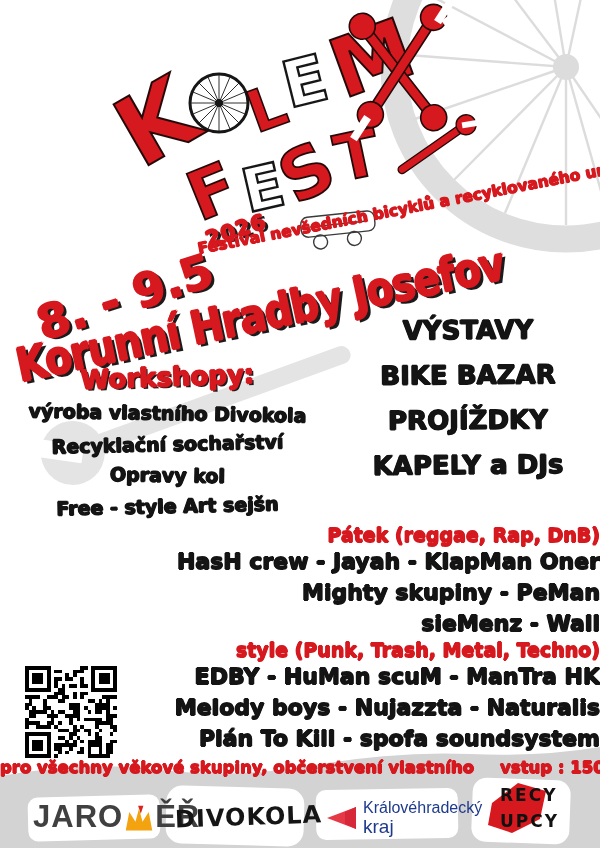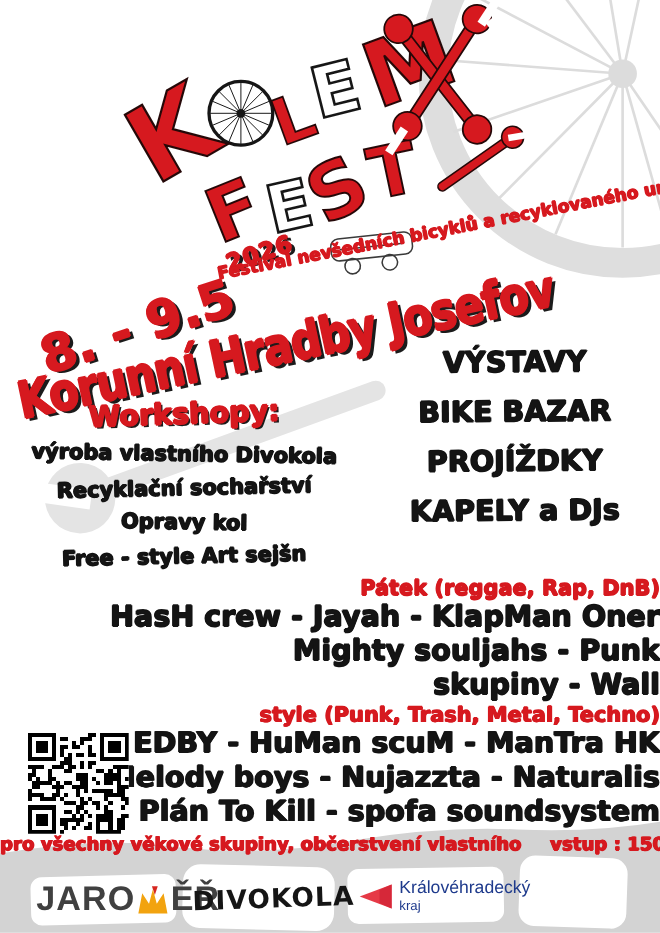--- a/index.html
+++ b/index.html
@@ -39,41 +39,41 @@
     text-shadow:1px 0 var(--red),-1px 0 var(--red),0 1px var(--red),0 -1px var(--red),2px 2px 0 #1b1b1b;}
   .workshop-item{font-size:19px;margin-bottom:9px;white-space:nowrap;}
   .workshop-item:nth-child(odd){transform:rotate(-1.3deg);}
   .workshop-item:nth-child(even){transform:rotate(1deg);}
 
   .highlights{left:348px;top:315px;width:240px;text-align:center;z-index:3;}
   .highlight-item{font-size:26px;margin-bottom:15px;white-space:nowrap;transform:rotate(-0.5deg);}
 
   .lineup{left:0;top:524px;width:600px;text-align:right;z-index:3;}
   .day-title{font-size:19px;white-space:nowrap;}
-  .lineup-row{font-size:26px;white-space:nowrap;line-height:31px;}
+  .lineup-row{font-size:22px;white-space:nowrap;line-height:31px;}
 
   .footer-line{left:0;top:758px;width:600px;text-align:center;font-size:16.5px;
     white-space:nowrap;z-index:4;}
   .footer-line .price{margin-left:26px;}
 
   .qr{left:25px;top:666px;width:92px;height:92px;z-index:3;background:#fff;}
 
   
   .sponsor{z-index:5;}
   .jaromer{left:33px;top:799px;display:flex;align-items:flex-end;
     font-family:"Liberation Sans",sans-serif;font-weight:bold;font-size:31px;
     color:#404040;letter-spacing:1px;}
   .jaromer .crown{margin:0 1px 2px 1px;}
   .divokola{left:175px;top:803px;font-size:24px;font-weight:bold;color:#151515;
     transform:rotate(-2deg);letter-spacing:1px;}
   .kraj{left:325px;top:800px;display:flex;align-items:center;gap:6px;
     font-family:"Liberation Sans",sans-serif;}
   .kraj-text{display:flex;flex-direction:column;color:var(--blue);font-weight:normal;line-height:1.05;}
   .kraj-line1{font-size:16px;}
-  .kraj-line2{font-size:12px;}
+  .kraj-line2{font-size:19px;}
   .recyupcy{left:482px;top:781px;width:88px;height:64px;}
   .recy-text{position:absolute;left:18px;top:2px;color:#111;font-weight:bold;
     font-size:17px;line-height:1.5;letter-spacing:2px;white-space:pre;}
 </style>
 </head>
 <body>
 
 <div class="poster">
 
   <svg class="abs" width="600" height="848" viewBox="0 0 600 848" style="left:0;top:0;z-index:0;">
@@ -196,22 +196,22 @@
   <div class="abs highlights">
     <div class="highlight-item fat-black">VÝSTAVY</div>
     <div class="highlight-item fat-black">BIKE BAZAR</div>
     <div class="highlight-item fat-black">PROJÍŽDKY</div>
     <div class="highlight-item fat-black">KAPELY a DJs</div>
   </div>
 
   <div class="abs lineup">
     <div class="day-title fat-red">Pátek (reggae, Rap, DnB)</div>
     <div class="lineup-row fat-black">HasH crew - Jayah - KlapMan Oner</div>
-    <div class="lineup-row fat-black">Mighty souljahs - Punk</div>
-    <div class="lineup-row fat-black">skupiny - Wall</div>
+    <div class="lineup-row fat-black">Mighty skupiny - PeMan</div>
+    <div class="lineup-row fat-black">sieMenz - Wall</div>
     <div class="day-title fat-red">style (Punk, Trash, Metal, Techno)</div>
     <div class="lineup-row fat-black">EDBY - HuMan scuM - ManTra HK</div>
     <div class="lineup-row fat-black">Melody boys - Nujazzta - Naturalis</div>
     <div class="lineup-row fat-black">Plán To Kill - spofa soundsystem</div>
   </div>
 
   <svg id="qr" class="abs qr" viewBox="0 0 25 25" shape-rendering="crispEdges">
       <rect x="0" y="0" width="25" height="25" fill="#fff"></rect>
       <rect x="15" y="0" width="1" height="1" fill="#000"></rect>
       <rect x="16" y="0" width="1" height="1" fill="#000"></rect>
@@ -434,14 +434,20 @@
     <svg width="32" height="28" viewBox="0 0 32 28">
       <polygon points="31,3 31,25 2,14" fill="#e63946"></polygon>
       <polygon points="20,8 31,3 31,25 20,20" fill="#d62839"></polygon>
     </svg>
     <div class="kraj-text">
       <span class="kraj-line1">Královéhradecký</span>
       <span class="kraj-line2">kraj</span>
     </div>
   </div>
 
+  <div class="abs sponsor recyupcy">
+    <svg width="88" height="64" viewBox="0 0 88 64" style="position:absolute;left:0;top:0;">
+      <polygon points="10,22 36,2 64,10 58,38 30,52 6,44" fill="#d6191f"></polygon>
+    </svg>
+    <div class="recy-text"><span>RECY</span><br><span>UPCY</span></div>
+  </div>
 
 </div>
 
 </body></html>

